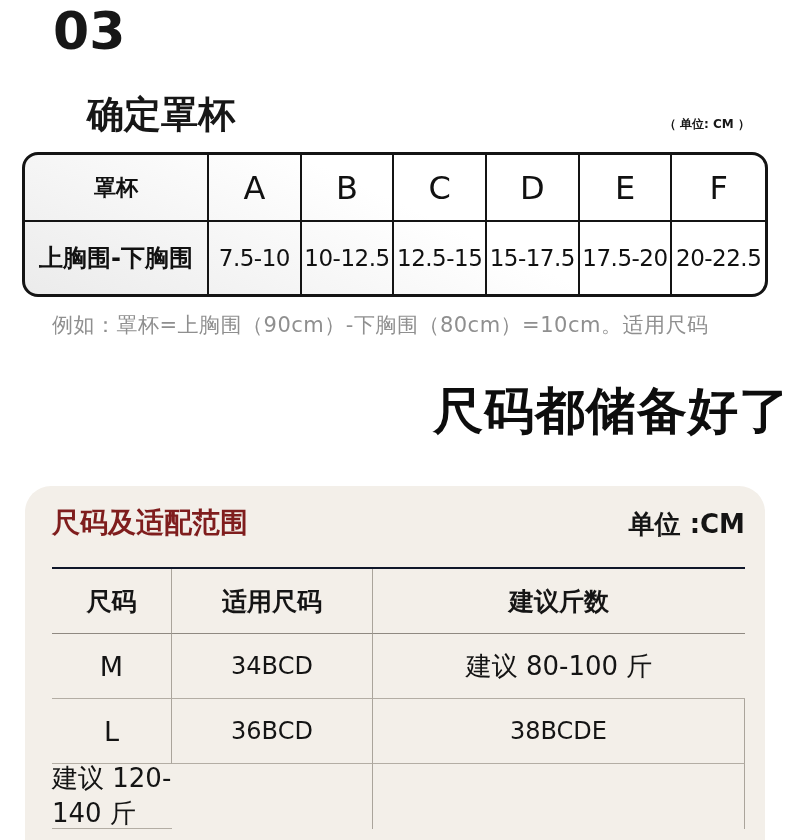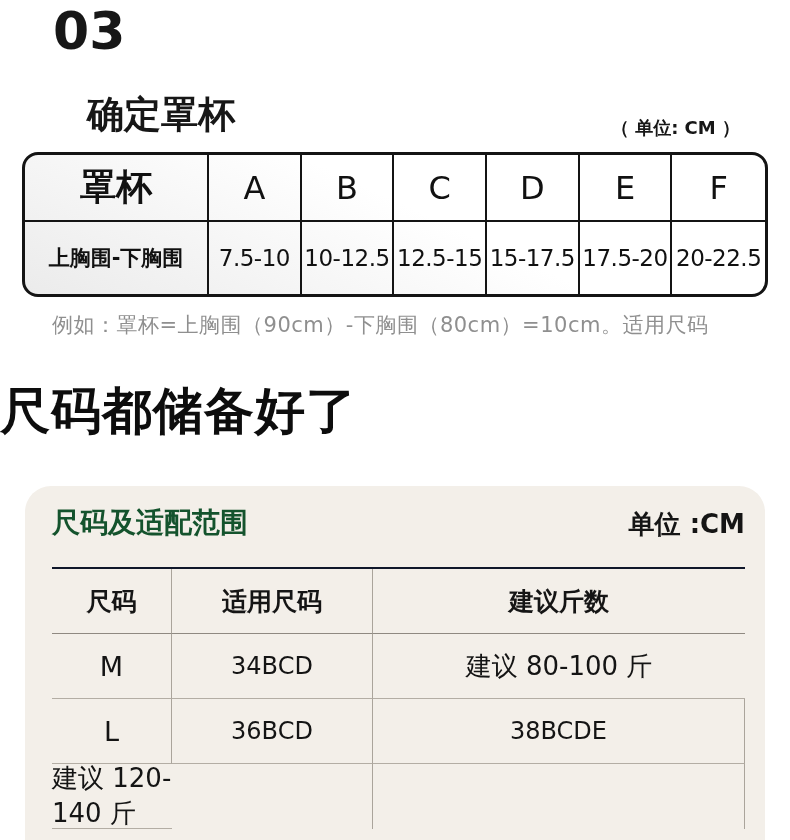--- a/index.html
+++ b/index.html
@@ -5,57 +5,57 @@
   html,body{margin:0;padding:0;background:#fff;}
   .page{
     position:relative;width:790px;height:840px;overflow:hidden;
     background:#ffffff;
     font-family:"DejaVu Sans","Liberation Sans",sans-serif;
     color:#111;
   }
   
   .sec-number{position:absolute;left:53px;top:4px;font-size:52px;font-weight:700;line-height:1.05;color:#171717;}
   .sec-title{position:absolute;left:51px;top:90px;font-size:37px;font-weight:700;color:#171717;margin-left:36px;}
-  .unit-label-1{position:absolute;right:50px;top:116px;font-size:18px;font-weight:700;color:#171717;text-align:center;}
+  .unit-label-1{position:absolute;right:40px;top:116px;font-size:12px;font-weight:700;color:#171717;text-align:center;}
 
   
   .cup-table{
     position:absolute;left:22px;top:152px;width:746px;height:145px;
     box-sizing:border-box;border:3px solid #141414;border-radius:16px;
     background:linear-gradient(205deg,#ffffff 45%,#ebebeb 100%);
     display:grid;grid-template-columns:184px repeat(6,1fr);grid-template-rows:67px 1fr;
     overflow:hidden;
   }
   .cup-table .cell{
     display:flex;align-items:center;justify-content:center;
     box-sizing:border-box;
   }
   .cup-table .cell.v{border-right:2px solid #141414;}
   .cup-table .cell.h{border-bottom:2.5px solid #141414;}
-  .cup-corner{font-size:36px;font-weight:700;}
+  .cup-corner{font-size:22px;font-weight:700;}
   .cup-letter{font-size:32px;font-weight:400;}
-  .measure-label{font-size:21px;font-weight:700;}
+  .measure-label{font-size:24px;font-weight:700;}
   .measure-val{font-size:23px;font-weight:400;letter-spacing:-0.5px;}
 
   .example-note{
     position:absolute;left:52px;top:311px;width:700px;
     font-size:21px;color:#8f8f8f;letter-spacing:0.5px;white-space:nowrap;
   }
 
   .headline{
-    position:absolute;left:0;top:378px;width:790px;text-align:left;
+    position:absolute;left:0;top:378px;width:790px;text-align:right;
     font-size:50px;font-weight:800;letter-spacing:1px;color:#0d0d0d;
   }
 
   
   .size-card{
     position:absolute;left:25px;top:486px;width:740px;height:354px;
     background:#f3efe9;border-radius:26px 26px 0 0;box-sizing:border-box;
   }
-  .size-card-title{position:absolute;left:27px;top:18px;font-size:28px;font-weight:700;color:#14532d;}
+  .size-card-title{position:absolute;left:27px;top:18px;font-size:28px;font-weight:700;color:#7f1d1d;}
   .size-card-unit{position:absolute;right:20px;top:21px;font-size:26px;font-weight:700;color:#151515;}
 
   .size-table{
     position:absolute;left:27px;top:81px;width:693px;
     border-top:2px solid #0f172a;
     display:grid;grid-template-columns:120px 201px 1fr;
     grid-template-rows:65px 65px 65px 65px 11px;
     box-sizing:border-box;
   }
   .size-table .scell{

